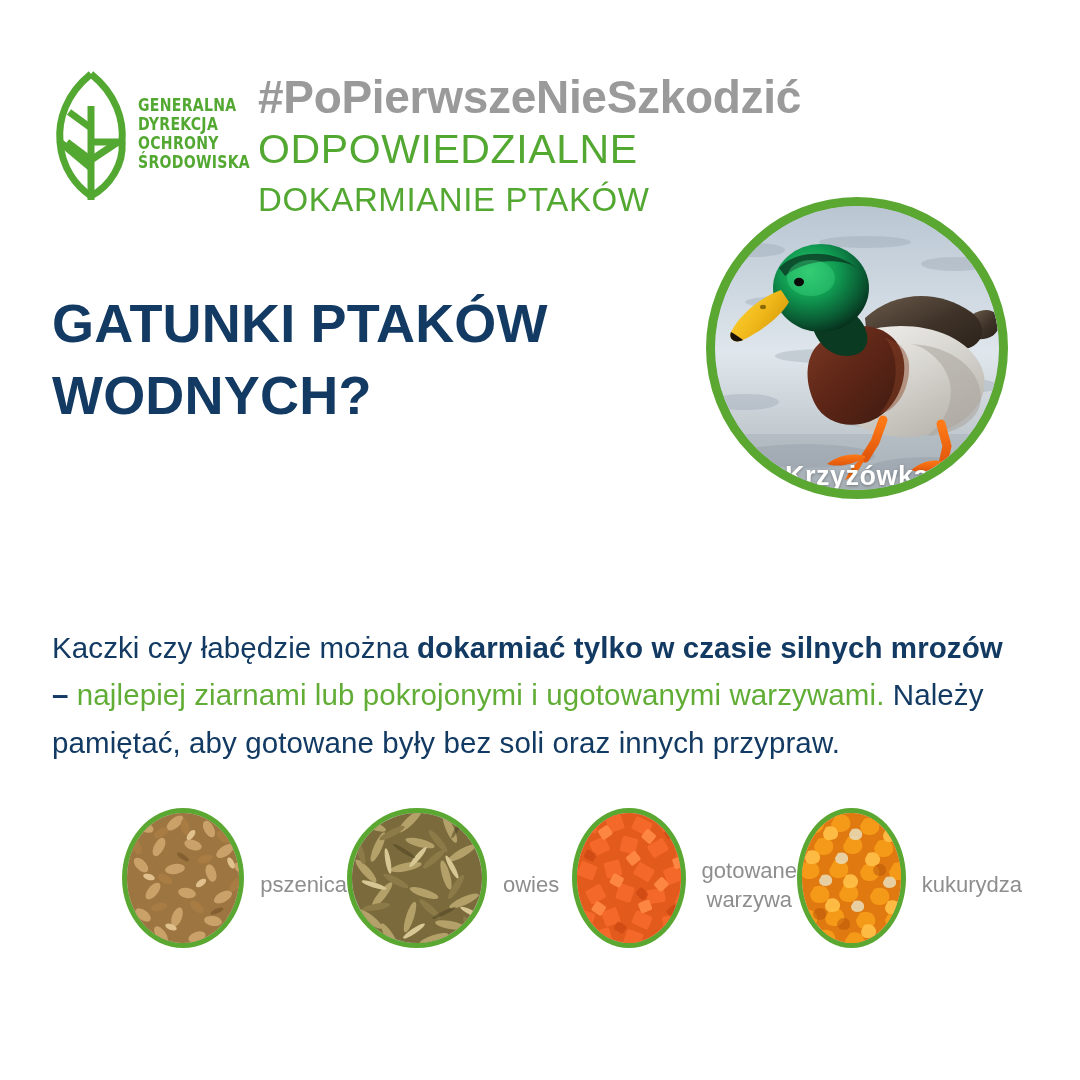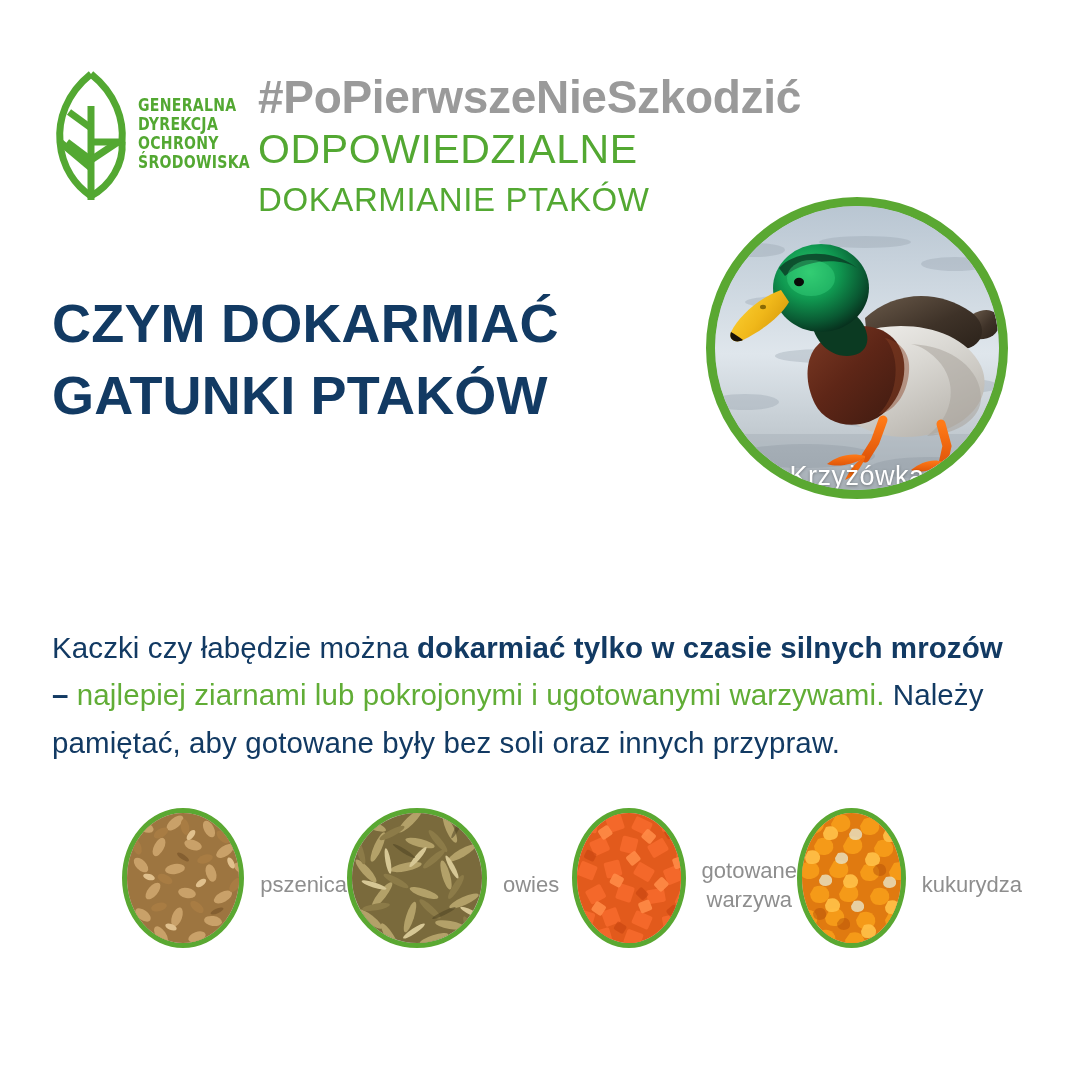--- a/index.html
+++ b/index.html
@@ -50,21 +50,21 @@
     border-radius:50%;
     border:9px solid #5aa832;
     overflow:hidden;
     box-sizing:border-box;
     background:#c3ccd4;
   }
   .photo-inner{position:absolute;inset:0;overflow:hidden;border-radius:50%;}
   .photo-caption{
     position:absolute;left:0;right:0;bottom:-2px;
     text-align:center;
-    font-size:27px;color:#ffffff;font-weight:400;
+    font-size:27px;color:#ffffff;font-weight:700;
     letter-spacing:.5px;
     text-shadow:0 1px 3px rgba(0,0,0,.35);
     z-index:6;
   }
 
   
   .body-copy{
     position:absolute;left:52px;top:594px;width:975px;
     font-size:29.5px;line-height:1.62;color:#123a63;font-weight:400;
     letter-spacing:.1px;
@@ -123,22 +123,22 @@
       <span>OCHRONY</span>
       <span>ŚRODOWISKA</span>
     </div>
   </div>
 
   <div class="hashtag">#PoPierwszeNieSzkodzić</div>
   <div class="sub1">ODPOWIEDZIALNE</div>
   <div class="sub2">DOKARMIANIE PTAKÓW</div>
 
   <div class="headline">
-    <div>CZYM DOKARMIAĆ</div>
     <div>GATUNKI PTAKÓW</div>
+    <div>WODNYCH?</div>
   </div>
 
   <div class="photo">
     <div class="photo-inner">
       <svg viewBox="0 0 284 284" width="284" height="284" preserveAspectRatio="xMidYMid slice" aria-hidden="true">
         <defs>
           <linearGradient id="snowbg" x1="0" y1="0" x2="0" y2="1">
             <stop offset="0%" stop-color="#b9c6d2"></stop>
             <stop offset="28%" stop-color="#cdd7e0"></stop>
             <stop offset="52%" stop-color="#dfe6ec"></stop>

